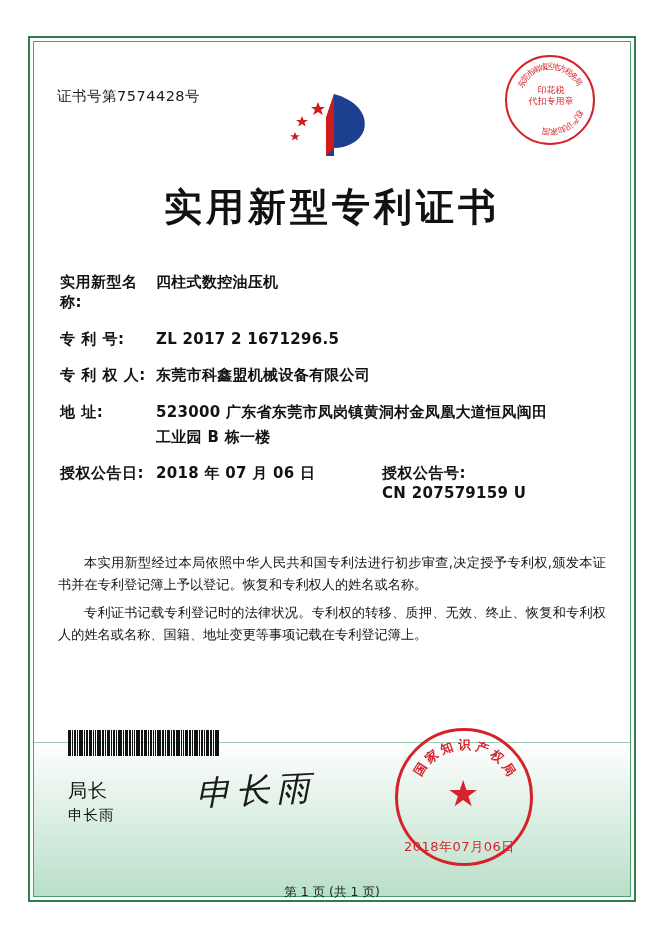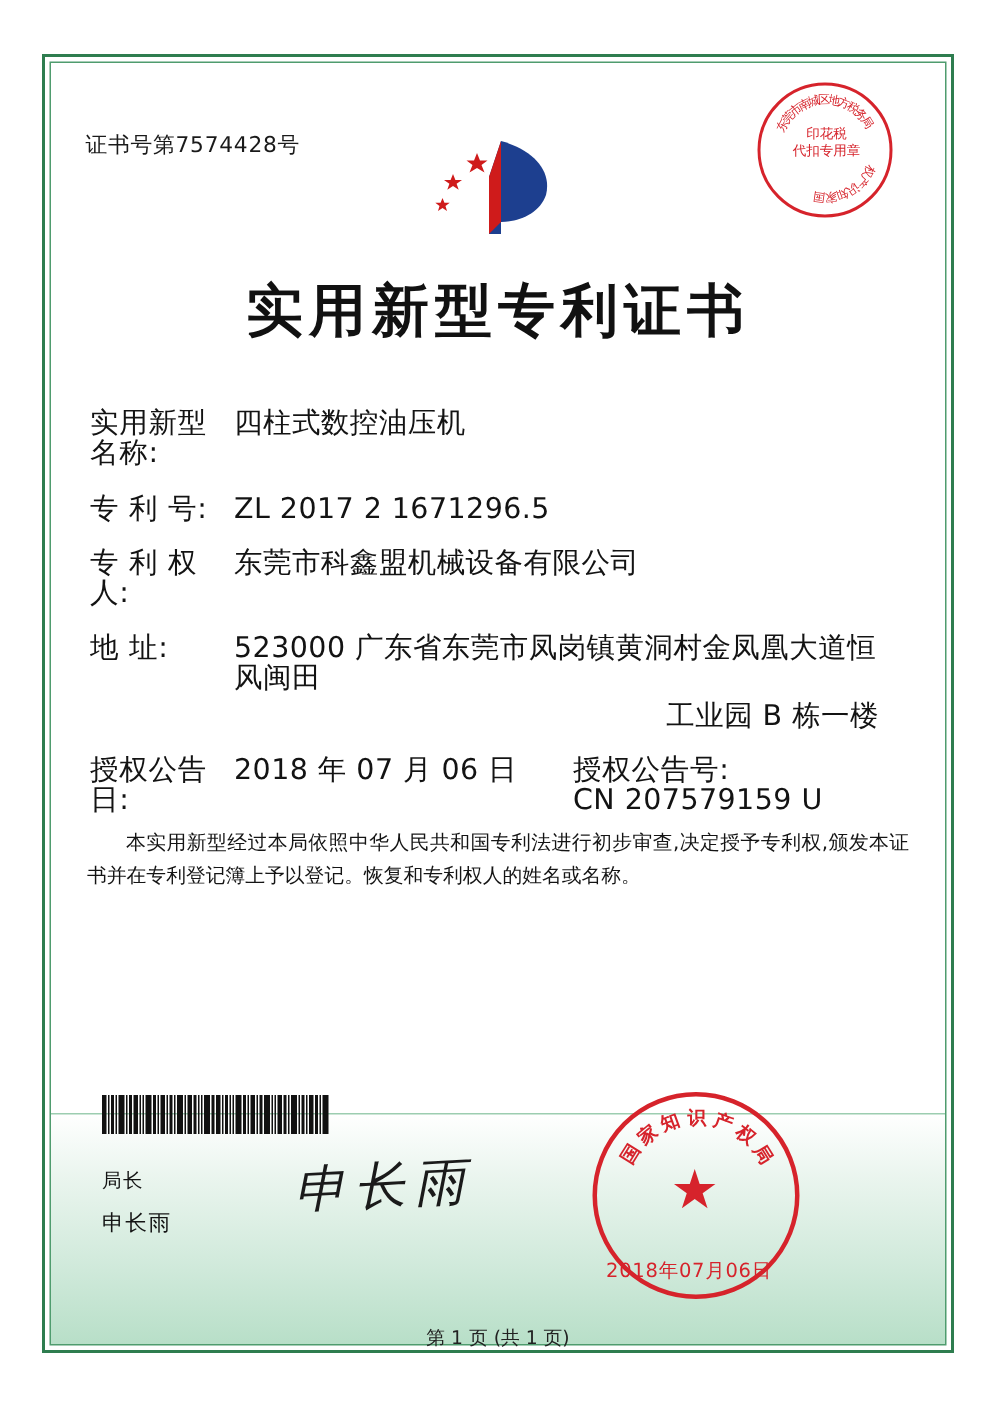--- a/index.html
+++ b/index.html
@@ -134,44 +134,44 @@
   
   .fields {
     position: absolute;
     left: 60px;
     top: 272px;
     width: 545px;
   }
   .field-row {
     position: relative;
     margin-bottom: 16.5px;
-    font-size: 19px;
+    font-size: 15px;
     color: #131313;
     line-height: 20px;
+    font-weight: bold;
   }
   .field-label {
     display: inline-block;
     width: 96px;
     letter-spacing: 0.5px;
     vertical-align: top;
   }
   .field-value {
     display: inline-block;
     vertical-align: top;
     letter-spacing: 0.3px;
   }
   .field-value-wrap {
     display: inline-block;
     vertical-align: top;
     max-width: 430px;
   }
   .field-value-line2 {
     display: block;
     margin-top: 5px;
-    text-align: right;
   }
   .field-inline-second {
     position: absolute;
     left: 322px;
     top: 0;
   }
   .field-inline-second .field-label2 {
     display: inline-block;
     letter-spacing: 0.5px;
   }
@@ -206,21 +206,21 @@
     background: #111;
     margin-right: 1px;
     vertical-align: top;
   }
 
   
   .sig-label {
     position: absolute;
     left: 68px;
     top: 778px;
-    font-size: 13px;
+    font-size: 19px;
     color: #141414;
     letter-spacing: 1px;
   }
   .sig-name {
     position: absolute;
     left: 68px;
     top: 806px;
     font-size: 14.5px;
     color: #141414;
     letter-spacing: 1px;
@@ -370,20 +370,21 @@
       <span class="field-inline-second">
         <span class="field-label2">授权公告号:</span>
         <span class="field-value">CN 207579159 U</span>
       </span>
     </div>
 
   </div>
 
   <div class="body-text">
     <p>本实用新型经过本局依照中华人民共和国专利法进行初步审查,决定授予专利权,颁发本证书并在专利登记簿上予以登记。恢复和专利权人的姓名或名称。</p>
+    <p>专利证书记载专利登记时的法律状况。专利权的转移、质押、无效、终止、恢复和专利权人的姓名或名称、国籍、地址变更等事项记载在专利登记簿上。</p>
   </div>
 
   <div class="barcode">
     <i style="width:3px"></i><i style="width:1px"></i><i style="width:2px"></i><i style="width:1px"></i><i style="width:4px"></i><i style="width:1px"></i><i style="width:2px"></i><i style="width:3px"></i><i style="width:1px"></i><i style="width:1px"></i><i style="width:4px"></i><i style="width:2px"></i><i style="width:1px"></i><i style="width:3px"></i><i style="width:1px"></i><i style="width:2px"></i><i style="width:1px"></i><i style="width:4px"></i><i style="width:1px"></i><i style="width:3px"></i><i style="width:2px"></i><i style="width:1px"></i><i style="width:1px"></i><i style="width:4px"></i><i style="width:2px"></i><i style="width:3px"></i><i style="width:1px"></i><i style="width:2px"></i><i style="width:1px"></i><i style="width:1px"></i><i style="width:4px"></i><i style="width:2px"></i><i style="width:1px"></i><i style="width:3px"></i><i style="width:1px"></i><i style="width:2px"></i><i style="width:4px"></i><i style="width:1px"></i><i style="width:1px"></i><i style="width:3px"></i><i style="width:2px"></i><i style="width:1px"></i><i style="width:4px"></i><i style="width:1px"></i><i style="width:2px"></i><i style="width:1px"></i><i style="width:3px"></i><i style="width:2px"></i><i style="width:1px"></i><i style="width:4px"></i>
   </div>
 
   <div class="sig-label">局长</div>
   <div class="sig-name">申长雨</div>
   <div class="handwriting">申长雨</div>
 

